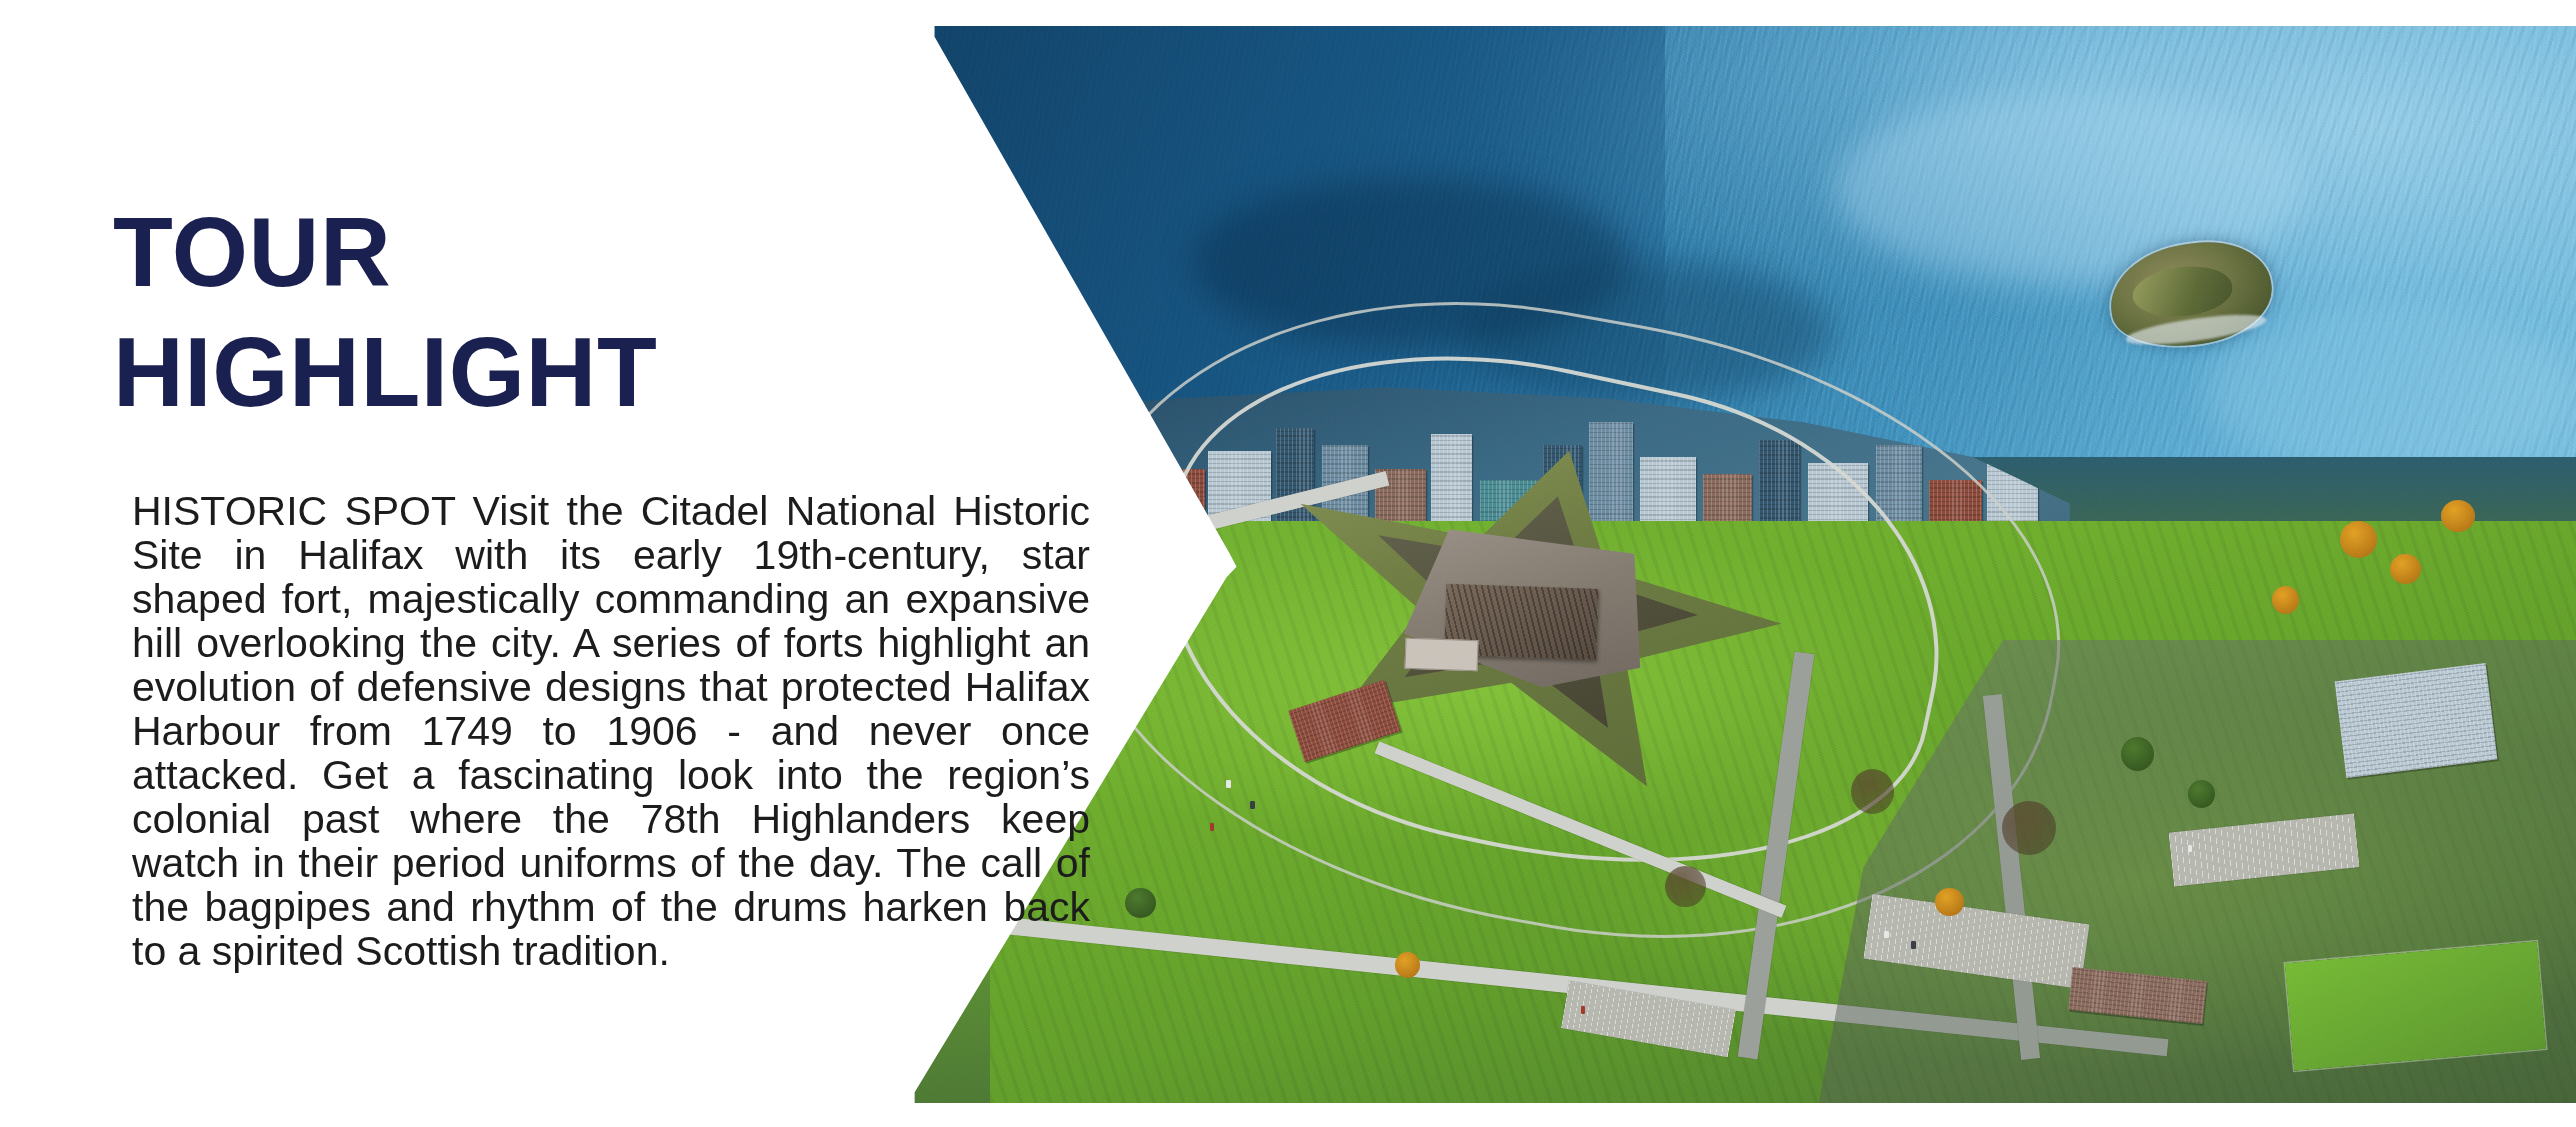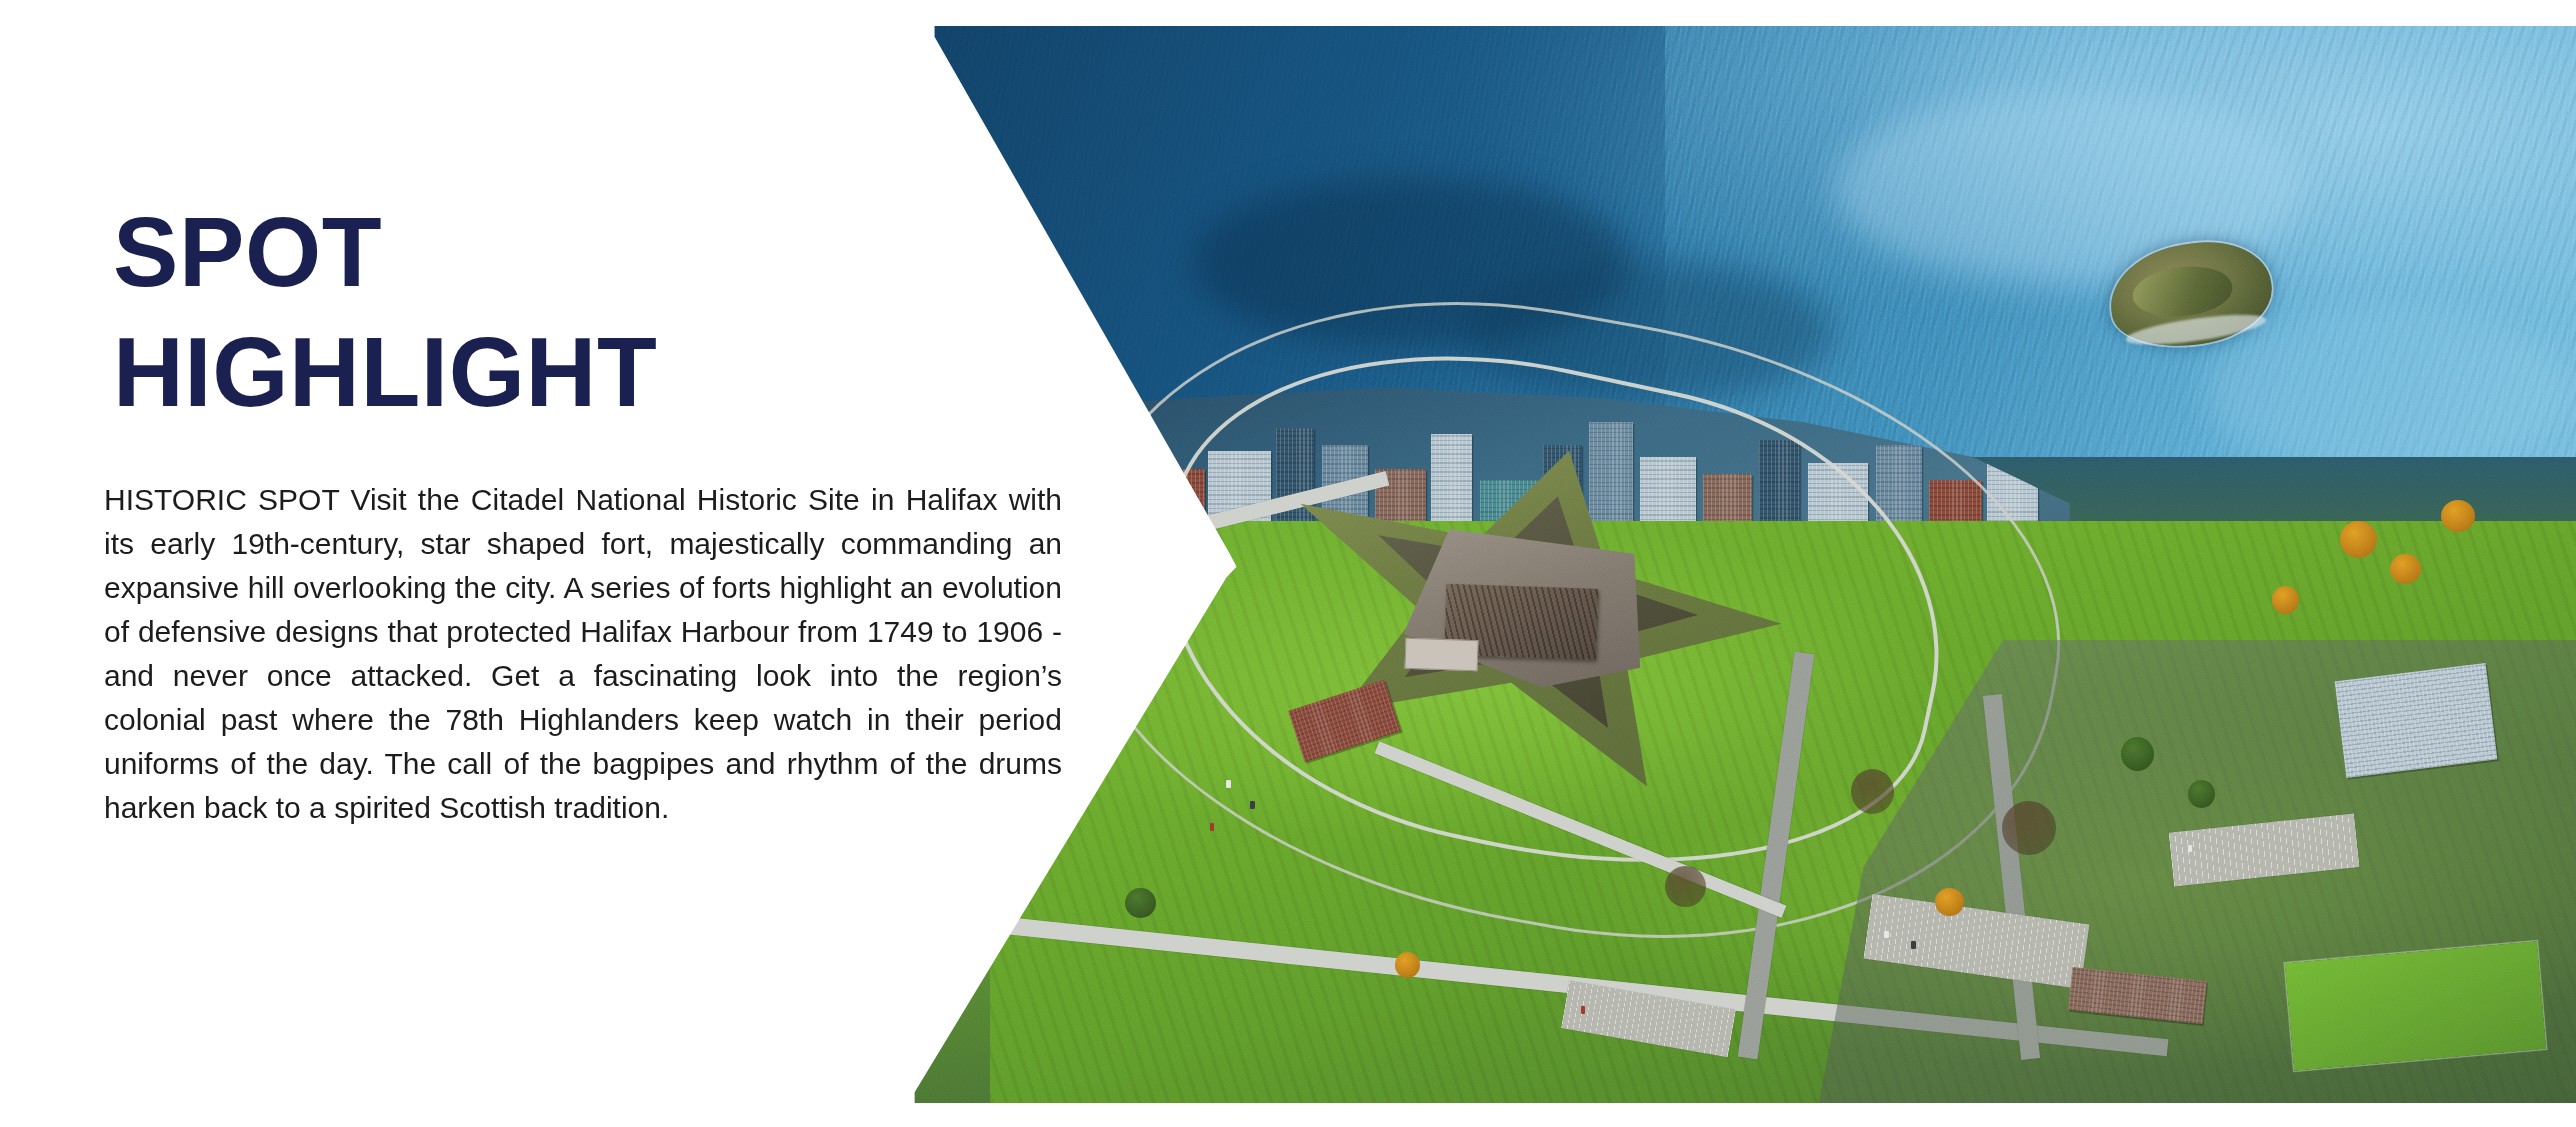--- a/index.html
+++ b/index.html
@@ -188,23 +188,23 @@
 
   
   .heading{
     position:absolute;left:113px;top:126px;width:966px;
     color:#1a2050;
     font-size:98px;line-height:120px;
     font-weight:700;letter-spacing:0.6px;
     white-space:pre-line;
   }
   .body-copy{
-    position:absolute;left:104px;top:448px;width:958px;
+    position:absolute;left:132px;top:448px;width:958px;
     color:#1c1c1c;
-    font-size:30px;line-height:44px;
+    font-size:41px;line-height:44px;
     text-align:justify;
     font-weight:400;
   }
 </style>
 </head>
 <body>
 
 <div class="stage">
 
   <div class="photo-wrap">
@@ -291,19 +291,19 @@
       <div class="car r" style="left:19%;top:74%;"></div>
       <div class="car" style="left:59%;top:84%;"></div>
       <div class="car d" style="left:60.6%;top:85%;"></div>
       <div class="car" style="left:77%;top:76%;"></div>
       <div class="car r" style="left:41%;top:91%;"></div>
 
       <div class="photo-grain"></div>
     </div>
   </div>
 
-  <h1 class="heading">SPOT
+  <h1 class="heading">TOUR
 HIGHLIGHT</h1>
 
   <p class="body-copy">HISTORIC SPOT Visit the Citadel National Historic Site in Halifax with its early 19th-century, star shaped fort, majestically commanding an expansive hill overlooking the city. A series of forts highlight an evolution of defensive designs that protected Halifax Harbour from 1749 to 1906 - and never once attacked. Get a fascinating look into the region’s colonial past where the 78th Highlanders keep watch in their period uniforms of the day. The call of the bagpipes and rhythm of the drums harken back to a spirited Scottish tradition.</p>
 
 </div>
 
 
 </body></html>

